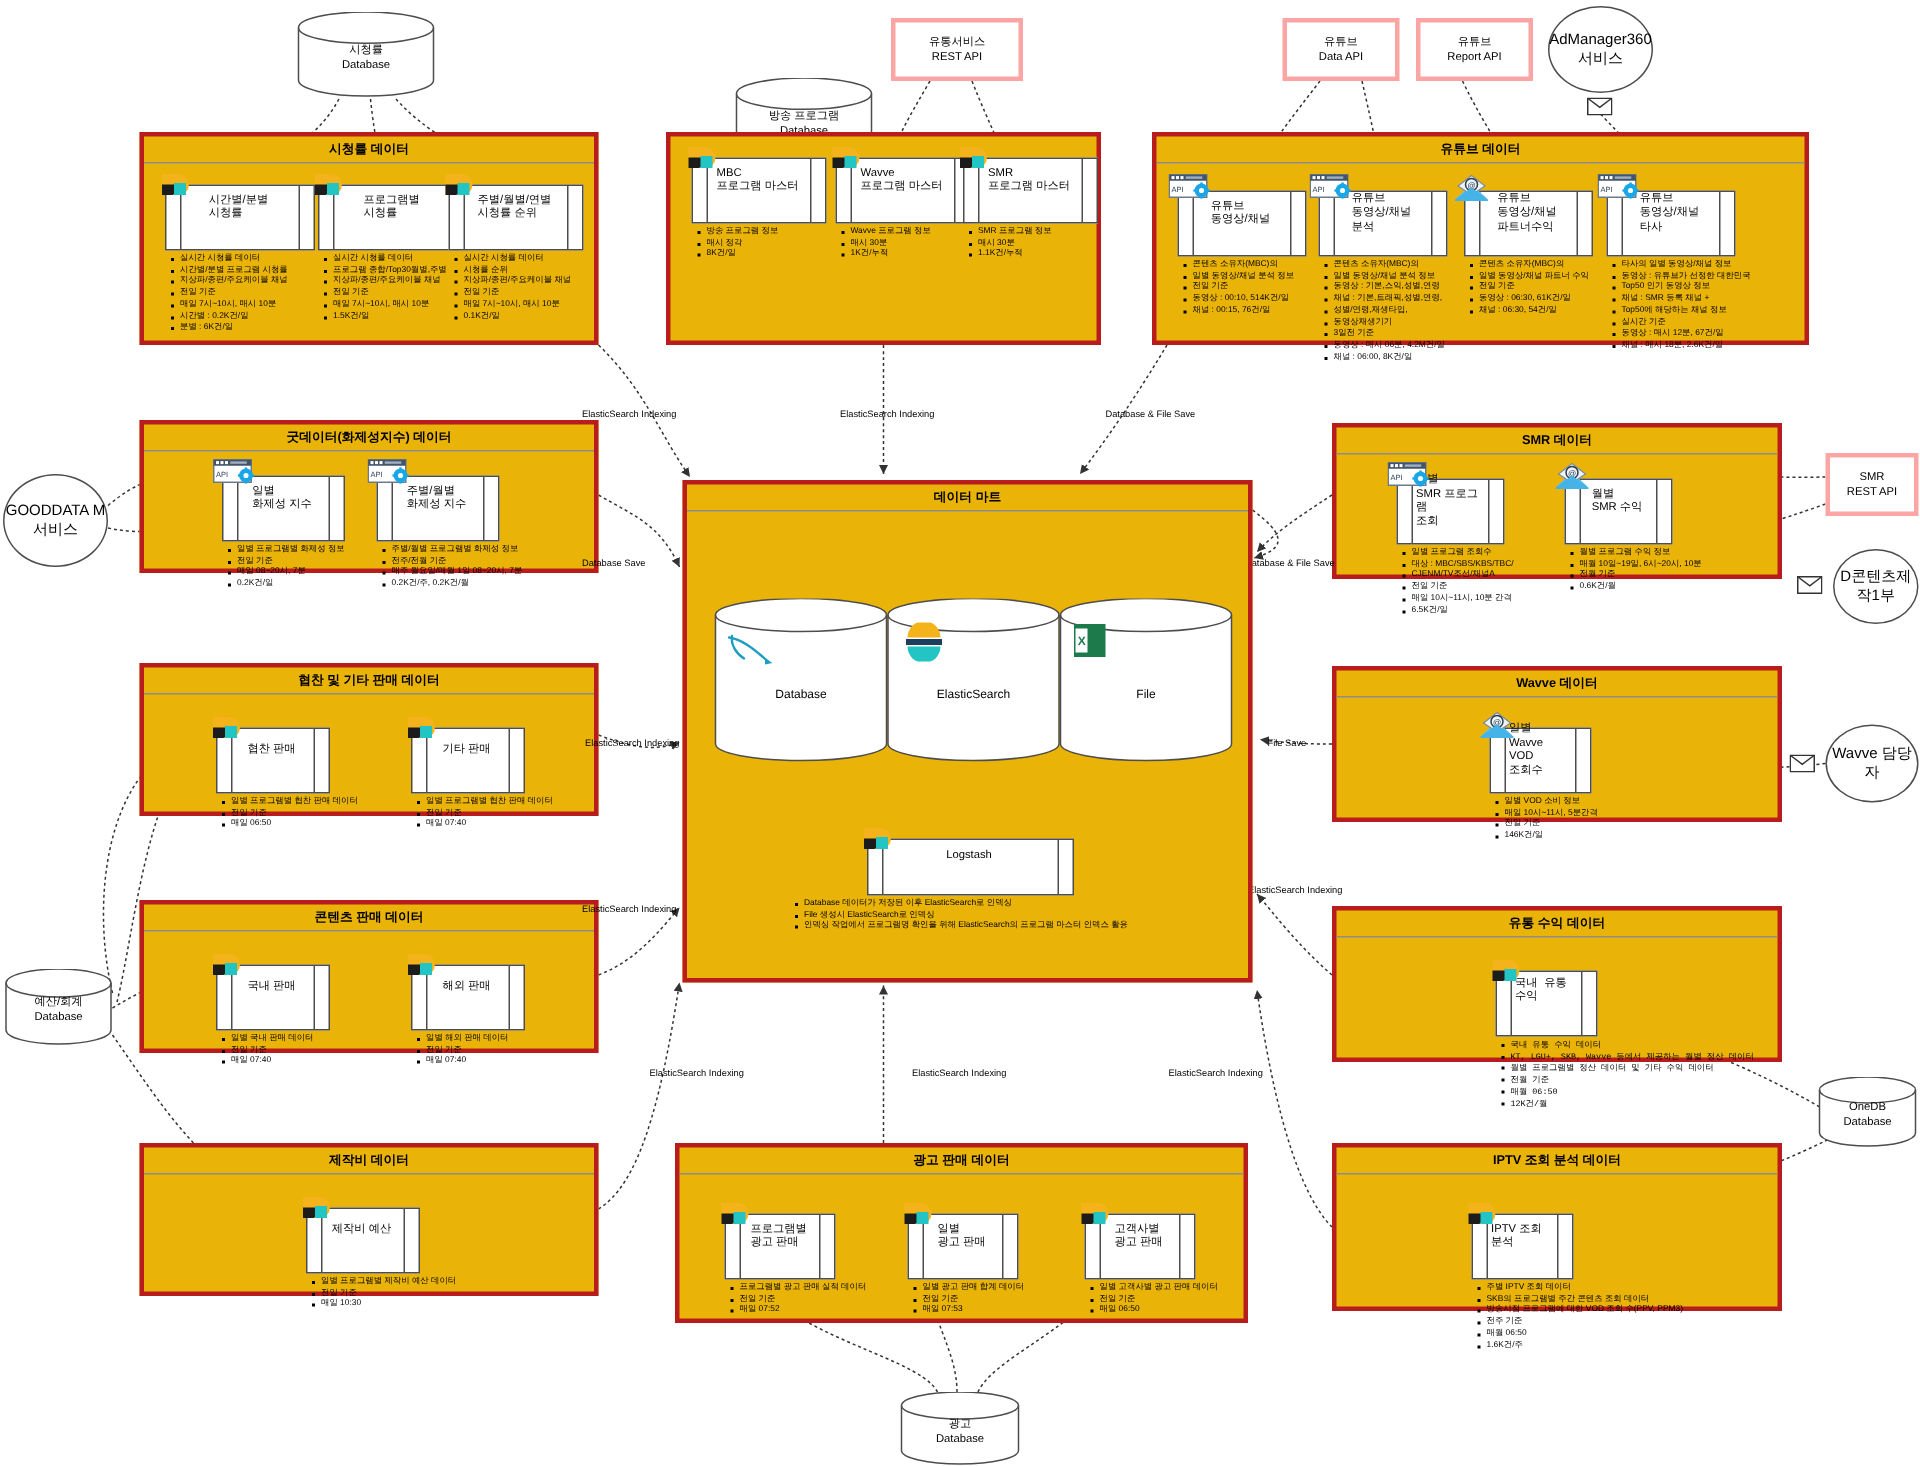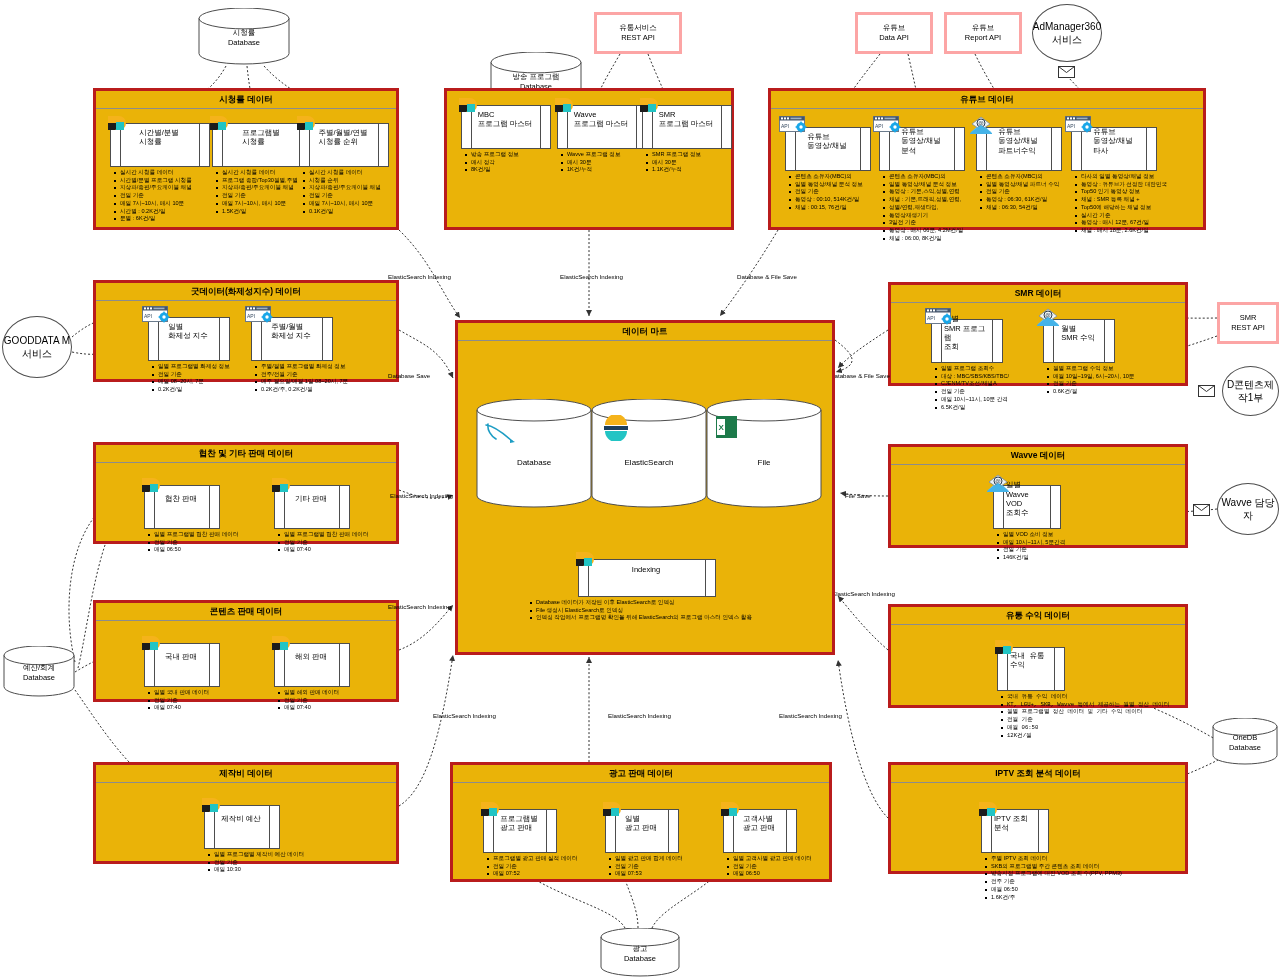--- a/index.html
+++ b/index.html
@@ -923,21 +923,21 @@
             </svg>
             <div class="slabel">File</div>
           </div>
           <div class="comp" style="left:120px;top:218px;width:138px;">
             <div class="compbox" style="height:38px;">
               <span class="ico"><svg viewBox="0 0 26 18" width="26" height="18">
                   <path d="M2,1 h11 a7,7 0 0 1 0,14 h-11 z" fill="#f5b31b"></path>
                   <path d="M2,8 h11 a7,7 0 0 1 -4,7 h-7 z" fill="#1c1c1c"></path>
                   <rect x="10" y="7" width="8" height="8" fill="#22c4c4"></rect>
                 </svg></span>
-              <span>Indexing</span>
+              <span>Logstash</span>
             </div>
             <ul class="bullets" style="margin-left:-48px;width:300px;">
               <li>Database 데이터가 저장된 이후 ElasticSearch로 인덱싱</li>
               <li>File 생성시 ElasticSearch로 인덱싱</li>
               <li>인덱싱 작업에서 프로그램명 확인을 위해 ElasticSearch의 프로그램 마스터 인덱스 활용</li>
             </ul>
           </div>
         </div>
       </div>
     </div>

